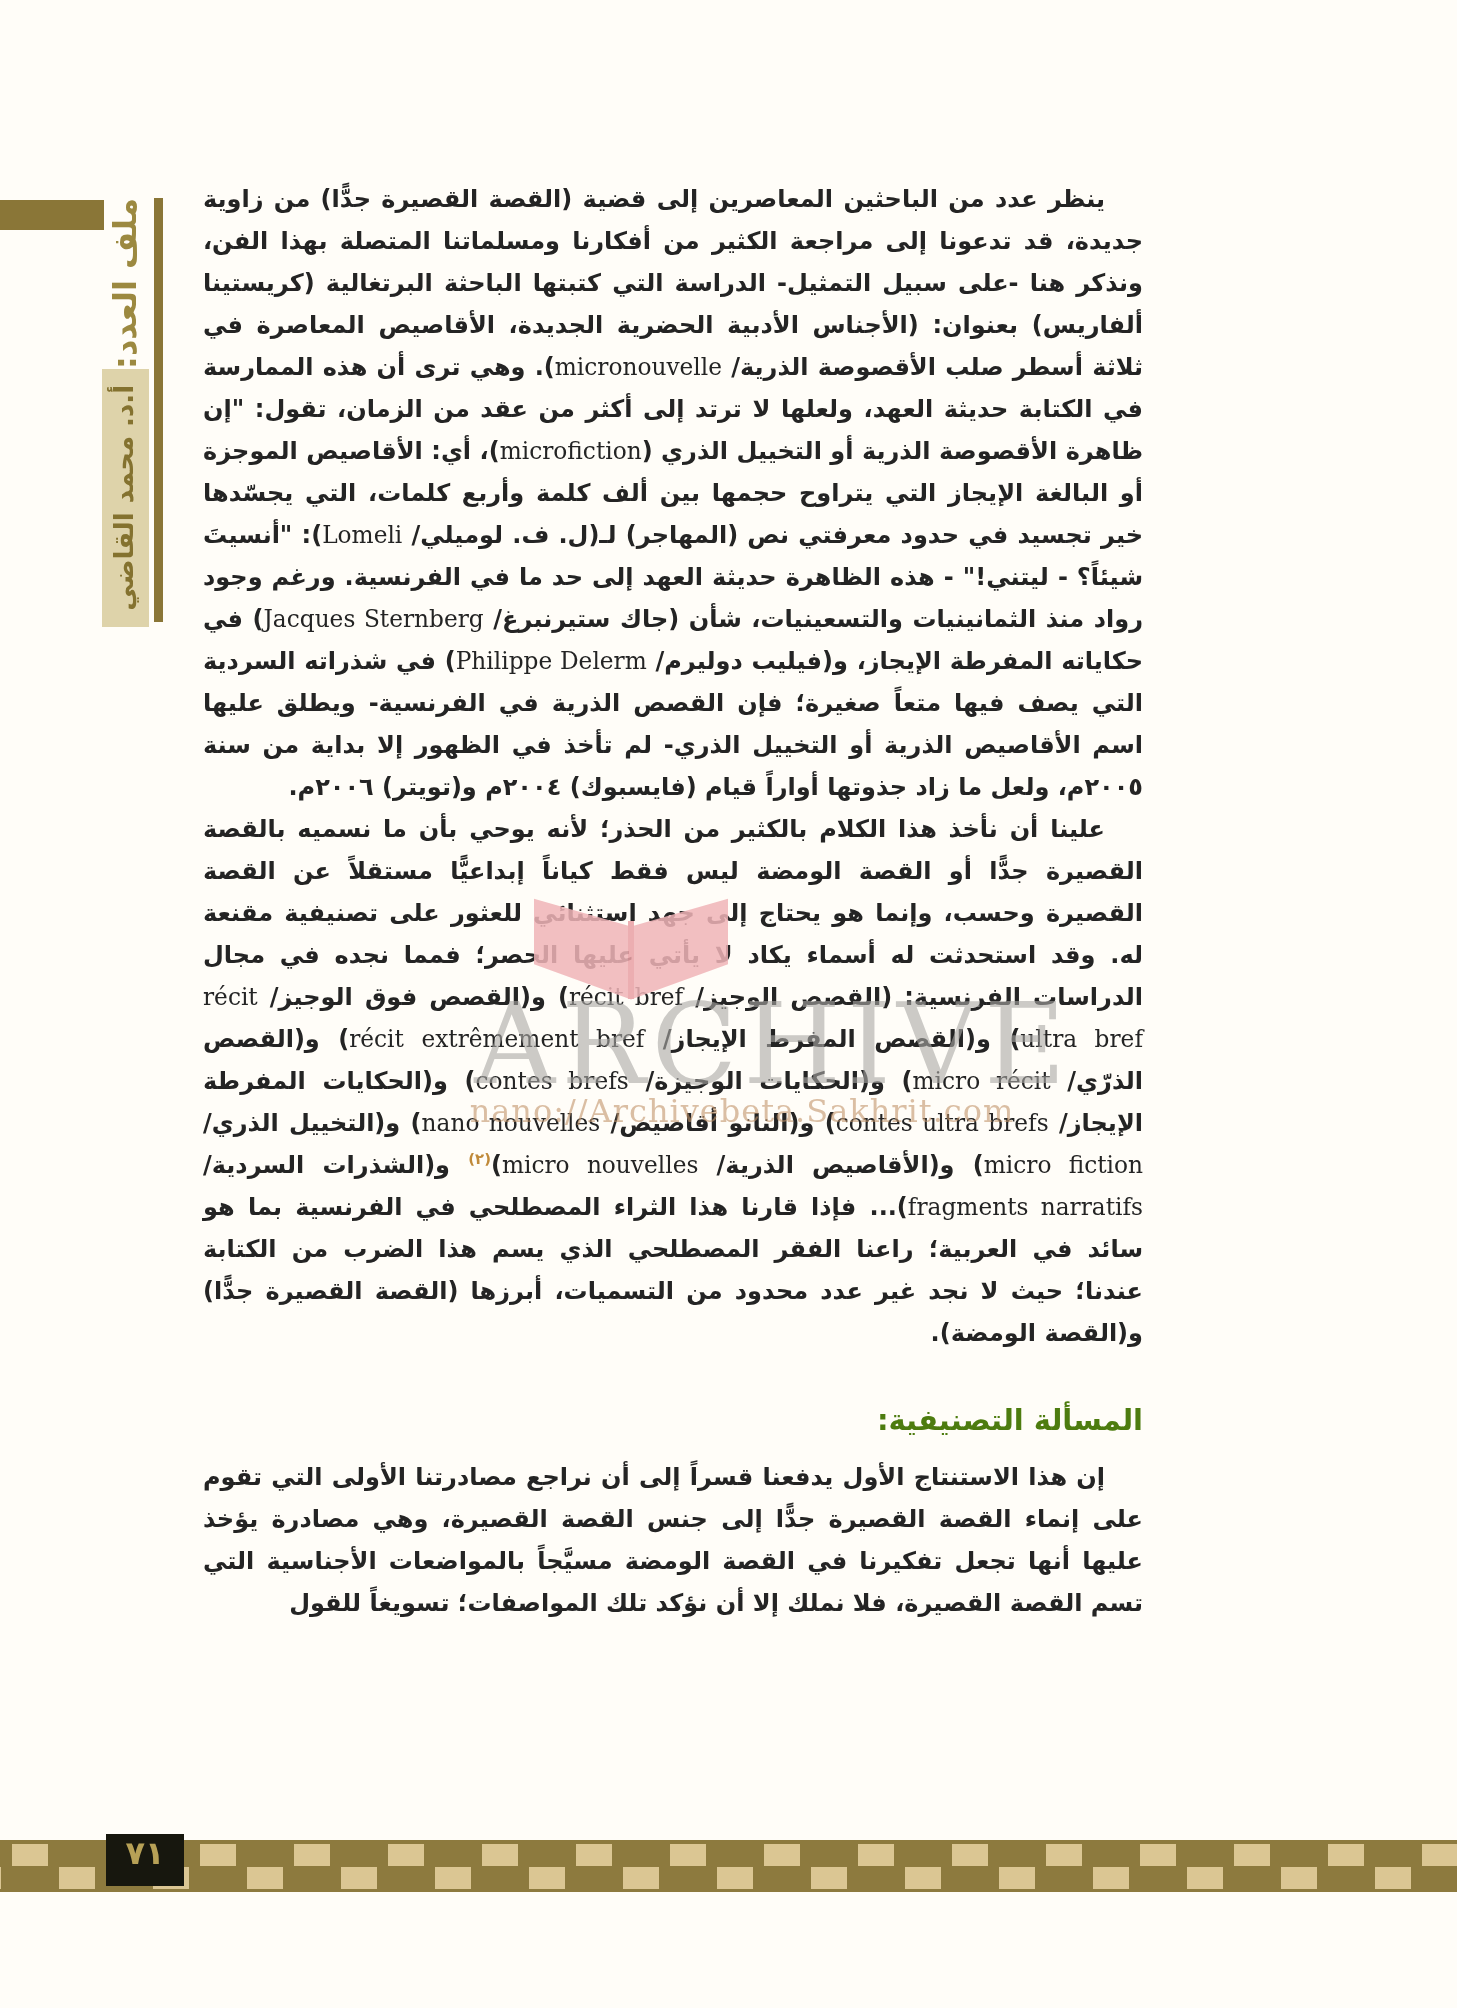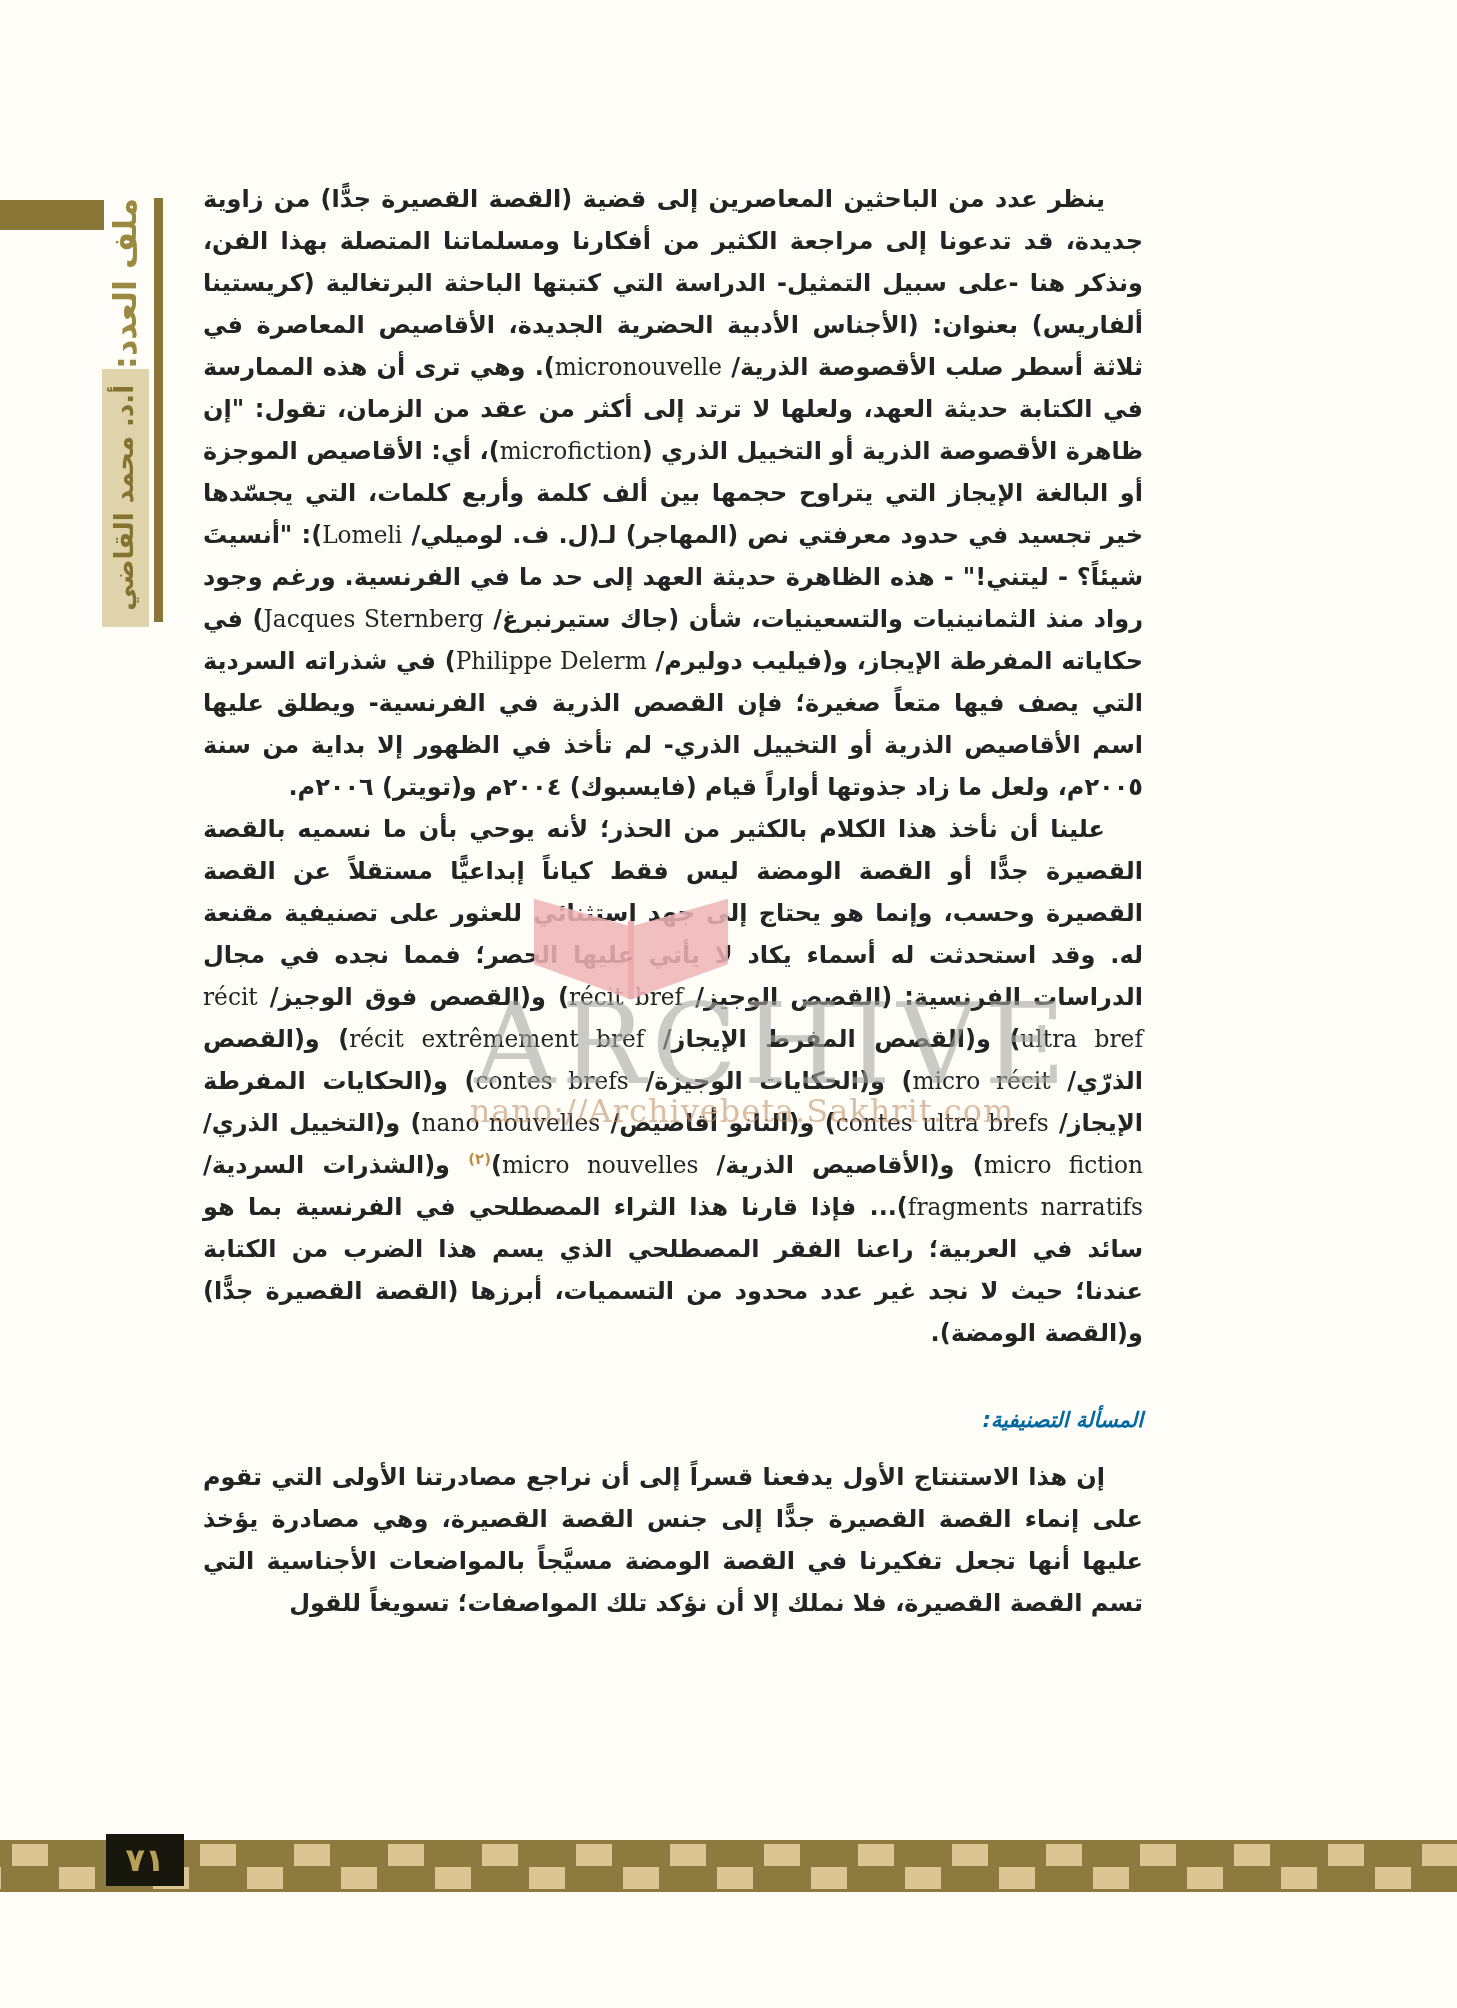--- a/index.html
+++ b/index.html
@@ -34,34 +34,34 @@
           color:#c2946a;opacity:.6;letter-spacing:1px;mix-blend-mode:multiply;}
 
   
   .article{position:absolute;top:178px;right:314px;width:940px;z-index:1;
            direction:rtl;text-align:justify;color:#242424;
            font-size:24px;line-height:42px;font-weight:bold;}
   .article p.par{margin:0;text-indent:38px;}
   .lat{font-family:"DejaVu Serif","Liberation Serif",serif;font-size:.97em;
        font-weight:normal;unicode-bidi:isolate;}
   sup.fn{color:#c08a3a;font-size:.62em;font-weight:bold;line-height:0;}
-  h2.sec-heading{margin:46px 0 16px 0;font-size:21px;line-height:40px;
-                 color:#0369a1;font-weight:bold;font-style:italic;}
+  h2.sec-heading{margin:46px 0 16px 0;font-size:29px;line-height:40px;
+                 color:#4d7c0f;font-weight:bold;}
 
   
   .footer-band{position:absolute;left:0;top:1840px;width:100%;height:52px;
                background-color:#8d7a3e;
                background-image:
                  linear-gradient(to right,#dbc693 0 36px,transparent 36px),
                  linear-gradient(to right,#dbc693 0 36px,transparent 36px);
                background-size:94px 22px,94px 22px;
                background-repeat:repeat-x,repeat-x;
                background-position:12px 4px,59px 27px;}
   .page-num-box{position:absolute;left:106px;top:1834px;width:78px;height:52px;
-                background:#17170e;display:flex;align-items:center;justify-content:center;
+                background:#17170e;display:flex;justify-content:center;
                 z-index:2;}
   .page-num{color:#b7a156;font-size:32px;font-weight:bold;}
 </style>
 </head>
 <body>
 
 <div class="page">
 
   <div class="spine-bar"></div>
   <div class="spine-rule"></div>

